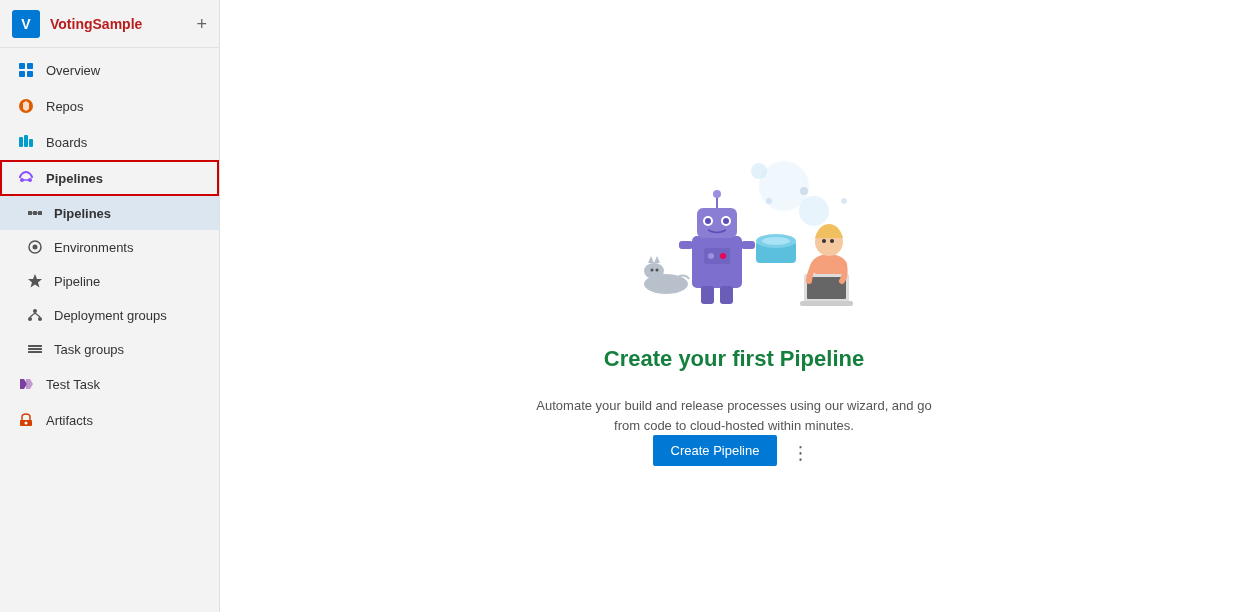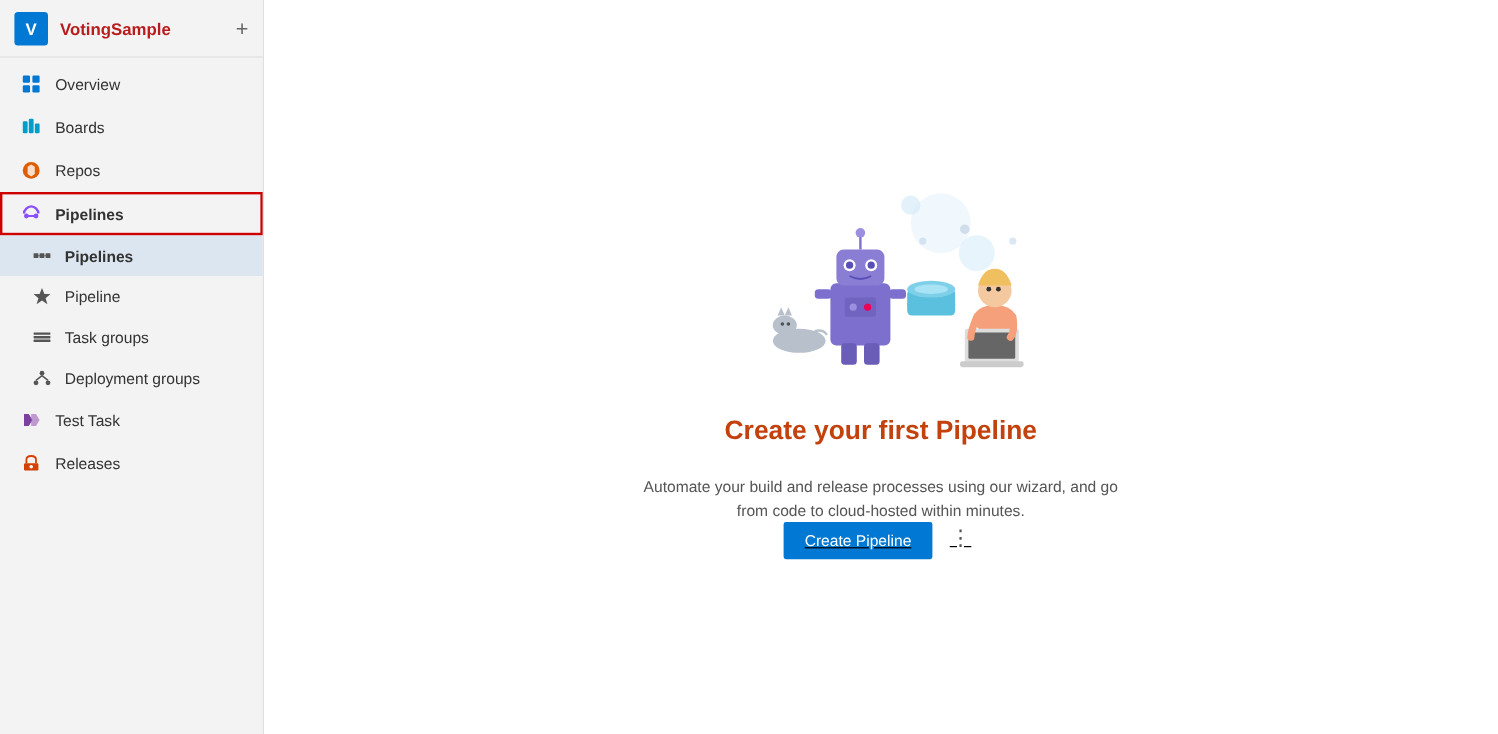--- a/index.html
+++ b/index.html
@@ -139,35 +139,34 @@
     .illustration {
       width: 260px;
       height: 180px;
       margin-bottom: 20px;
       position: relative;
     }
 
     .create-title {
       font-size: 22px;
       font-weight: 700;
-      color: #c2410c;
+      color: #15803d;
       margin-bottom: 24px;
     }
 
     .create-desc {
       font-size: 13px;
       color: #555;
       line-height: 1.5;
     }
 
     .create-actions {
       display: flex;
-      align-items: flex-start;
+      align-items: flex-end;
       gap: 8px;
-      text-decoration: underline;
     }
 
     .btn-create {
       background: #0078d4;
       color: white;
       border: none;
       padding: 8px 18px;
       font-size: 13px;
       cursor: pointer;
       border-radius: 2px;
@@ -216,36 +215,36 @@
           <rect x="1" y="9" width="6" height="6" fill="#0078d4" rx="1"></rect>
           <rect x="9" y="9" width="6" height="6" fill="#0078d4" rx="1"></rect>
         </svg>
       </span>
       <span class="label">Overview</span>
     </div>
 
     <div class="nav-item">
       <span class="icon">
         <svg width="16" height="16" viewBox="0 0 16 16" fill="none">
+          <circle cx="8" cy="8" r="7" fill="#e05c00"></circle>
+          <path d="M5 5 L8 3 L11 5 L11 11 L8 13 L5 11 Z" fill="white" opacity="0.8"></path>
+        </svg>
+      </span>
+      <span class="label">Repos</span>
+    </div>
+
+    <div class="nav-item">
+      <span class="icon">
+        <svg width="16" height="16" viewBox="0 0 16 16" fill="none">
           <rect x="1" y="3" width="4" height="10" fill="#009ccc" rx="1"></rect>
           <rect x="6" y="1" width="4" height="12" fill="#009ccc" rx="1"></rect>
           <rect x="11" y="5" width="4" height="8" fill="#009ccc" rx="1"></rect>
         </svg>
       </span>
       <span class="label">Boards</span>
-    </div>
-
-    <div class="nav-item">
-      <span class="icon">
-        <svg width="16" height="16" viewBox="0 0 16 16" fill="none">
-          <circle cx="8" cy="8" r="7" fill="#e05c00"></circle>
-          <path d="M5 5 L8 3 L11 5 L11 11 L8 13 L5 11 Z" fill="white" opacity="0.8"></path>
-        </svg>
-      </span>
-      <span class="label">Repos</span>
     </div>
 
     <div class="nav-item active-parent">
       <span class="icon">
         <svg width="16" height="16" viewBox="0 0 16 16" fill="none">
           <path d="M2 8 C2 5 5 2 8 2 C11 2 14 5 14 8" stroke="#8a4fff" stroke-width="2" fill="none"></path>
           <circle cx="4" cy="10" r="2" fill="#8a4fff"></circle>
           <circle cx="12" cy="10" r="2" fill="#8a4fff"></circle>
           <line x1="4" y1="10" x2="12" y2="10" stroke="#8a4fff" stroke-width="1.5"></line>
         </svg>
@@ -259,74 +258,83 @@
           <rect x="1" y="6" width="4" height="4" fill="#555" rx="0.5"></rect>
           <rect x="6" y="6" width="4" height="4" fill="#555" rx="0.5"></rect>
           <rect x="11" y="6" width="4" height="4" fill="#555" rx="0.5"></rect>
           <line x1="5" y1="8" x2="6" y2="8" stroke="#555" stroke-width="1"></line>
           <line x1="10" y1="8" x2="11" y2="8" stroke="#555" stroke-width="1"></line>
         </svg>
       </span>
       <span class="label">Pipelines</span>
     </div>
 
-
     <div class="nav-sub-item">
       <span class="icon">
         <svg width="16" height="16" viewBox="0 0 16 16" fill="none">
+          <circle cx="8" cy="8" r="6" stroke="#555" stroke-width="1.5" fill="none"></circle>
+          <circle cx="8" cy="8" r="2.5" fill="#555"></circle>
+        </svg>
+      </span>
+      <span class="label">Environments</span>
+    </div>
+
+    <div class="nav-sub-item">
+      <span class="icon">
+        <svg width="16" height="16" viewBox="0 0 16 16" fill="none">
           <path d="M8 1 L10 6 L15 6 L11 9.5 L12.5 14.5 L8 11.5 L3.5 14.5 L5 9.5 L1 6 L6 6 Z" fill="#555"></path>
         </svg>
       </span>
       <span class="label">Pipeline</span>
     </div>
 
-
-    <div class="nav-sub-item">
-      <span class="icon">
-        <svg width="16" height="16" viewBox="0 0 16 16" fill="none">
-          <rect x="1" y="4" width="14" height="2" fill="#555" rx="0.5"></rect>
-          <rect x="1" y="7" width="14" height="2" fill="#555" rx="0.5"></rect>
-          <rect x="1" y="10" width="14" height="2" fill="#555" rx="0.5"></rect>
-        </svg>
-      </span>
-      <span class="label">Task groups</span>
-    </div>
 
     <div class="nav-sub-item">
       <span class="icon">
         <svg width="16" height="16" viewBox="0 0 16 16" fill="none">
           <circle cx="8" cy="4" r="2" fill="#555"></circle>
           <circle cx="3" cy="12" r="2" fill="#555"></circle>
           <circle cx="13" cy="12" r="2" fill="#555"></circle>
           <line x1="8" y1="6" x2="3" y2="10" stroke="#555" stroke-width="1.2"></line>
           <line x1="8" y1="6" x2="13" y2="10" stroke="#555" stroke-width="1.2"></line>
         </svg>
       </span>
       <span class="label">Deployment groups</span>
     </div>
 
+    <div class="nav-sub-item">
+      <span class="icon">
+        <svg width="16" height="16" viewBox="0 0 16 16" fill="none">
+          <rect x="1" y="4" width="14" height="2" fill="#555" rx="0.5"></rect>
+          <rect x="1" y="7" width="14" height="2" fill="#555" rx="0.5"></rect>
+          <rect x="1" y="10" width="14" height="2" fill="#555" rx="0.5"></rect>
+        </svg>
+      </span>
+      <span class="label">Task groups</span>
+    </div>
+
     <div class="nav-item">
       <span class="icon">
         <svg width="16" height="16" viewBox="0 0 16 16" fill="none">
           <path d="M2 3 L6 3 L9 8 L6 13 L2 13 Z" fill="#7b3fa0"></path>
           <path d="M8 3 L12 3 L15 8 L12 13 L8 13 Z" fill="#9b5fb8" opacity="0.6"></path>
         </svg>
       </span>
       <span class="label">Test Task</span>
     </div>
 
     <div class="nav-item">
       <span class="icon">
         <svg width="16" height="16" viewBox="0 0 16 16" fill="none">
           <rect x="2" y="8" width="12" height="6" fill="#d44000" rx="1"></rect>
           <path d="M4 8 L4 5 C4 3 6 2 8 2 C10 2 12 3 12 5 L12 8" stroke="#d44000" stroke-width="1.5" fill="none"></path>
           <circle cx="8" cy="11" r="1.5" fill="white"></circle>
         </svg>
       </span>
-      <span class="label">Releases</span>
+      <span class="label">Artifacts</span>
     </div>
 
   </div>
 </nav>
 
 <main class="main">
   <div class="create-pipeline-section">
 
     <div class="illustration">
       <svg class="robot-illustration" viewBox="0 0 260 170" fill="none" xmlns="http://www.w3.org/2000/svg">

